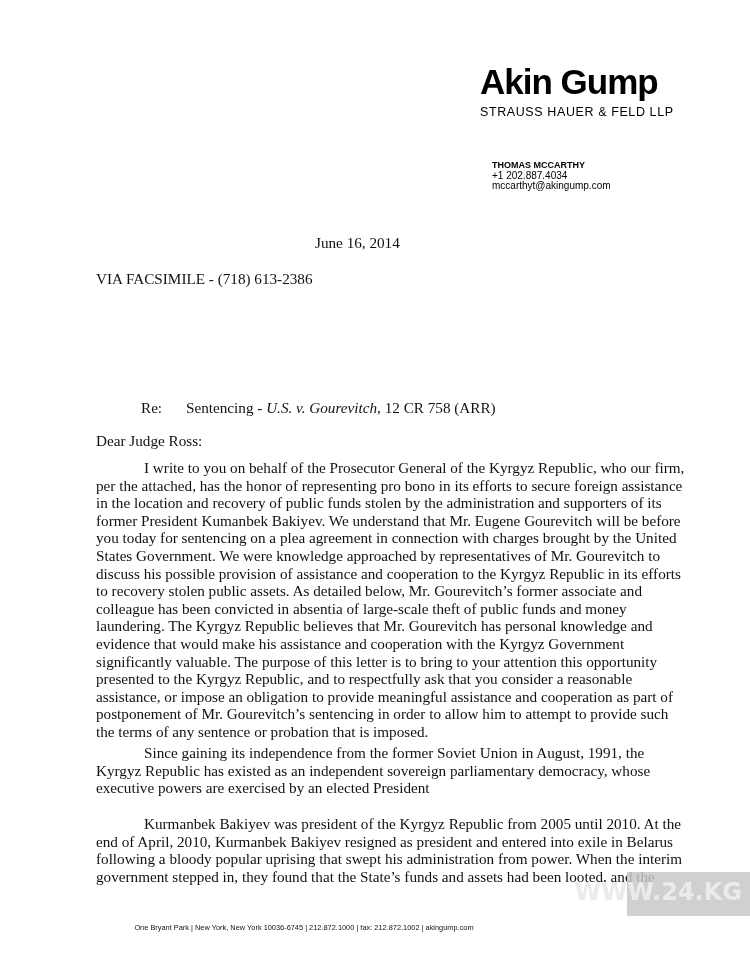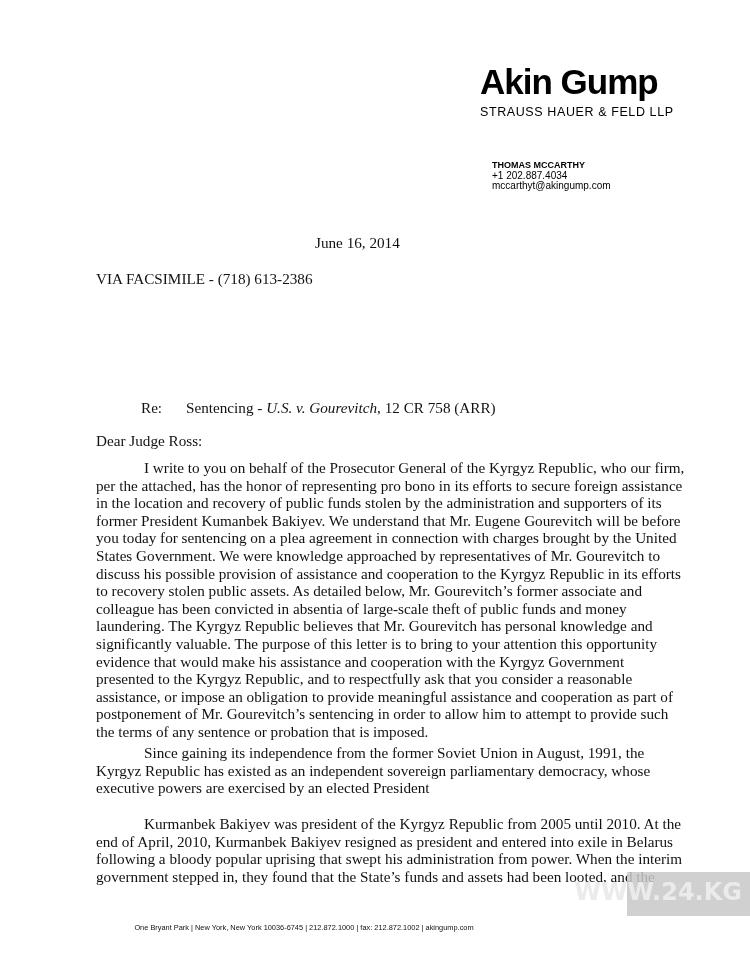--- a/index.html
+++ b/index.html
@@ -69,22 +69,22 @@
     <span class="line indent">I write to you on behalf of the Prosecutor General of the Kyrgyz Republic, who our firm,</span>
     <span class="line">per the attached, has the honor of representing pro bono in its efforts to secure foreign assistance</span>
     <span class="line">in the location and recovery of public funds stolen by the administration and supporters of its</span>
     <span class="line">former President Kumanbek Bakiyev.  We understand that Mr. Eugene Gourevitch will be before</span>
     <span class="line">you today for sentencing on a plea agreement in connection with charges brought by the United</span>
     <span class="line">States Government.  We were knowledge approached by representatives of Mr. Gourevitch to</span>
     <span class="line">discuss his possible provision of assistance and cooperation to the Kyrgyz Republic in its efforts</span>
     <span class="line">to recovery stolen public assets.  As detailed below, Mr. Gourevitch’s former associate and</span>
     <span class="line">colleague has been convicted in absentia of large-scale theft of public funds and money</span>
     <span class="line">laundering.  The Kyrgyz Republic believes that Mr. Gourevitch has personal knowledge and</span>
+    <span class="line">evidence that would make his assistance and cooperation with the Kyrgyz Government</span>
     <span class="line">significantly valuable.  The purpose of this letter is to bring to your attention this opportunity</span>
-    <span class="line">evidence that would make his assistance and cooperation with the Kyrgyz Government</span>
     <span class="line">presented to the Kyrgyz Republic, and to respectfully ask that you consider a reasonable</span>
     <span class="line">assistance, or impose an obligation to provide meaningful assistance and cooperation as part of</span>
     <span class="line">postponement of Mr. Gourevitch’s sentencing in order to allow him to attempt to provide such</span>
     <span class="line">the terms of any sentence or probation that is imposed.</span>
   </div>
 
   <div class="para p2 serif">
     <span class="line indent">Since gaining its independence from the former Soviet Union in August, 1991, the</span>
     <span class="line">Kyrgyz Republic has existed as an independent sovereign parliamentary democracy, whose</span>
     <span class="line">executive powers are exercised by an elected President</span>

